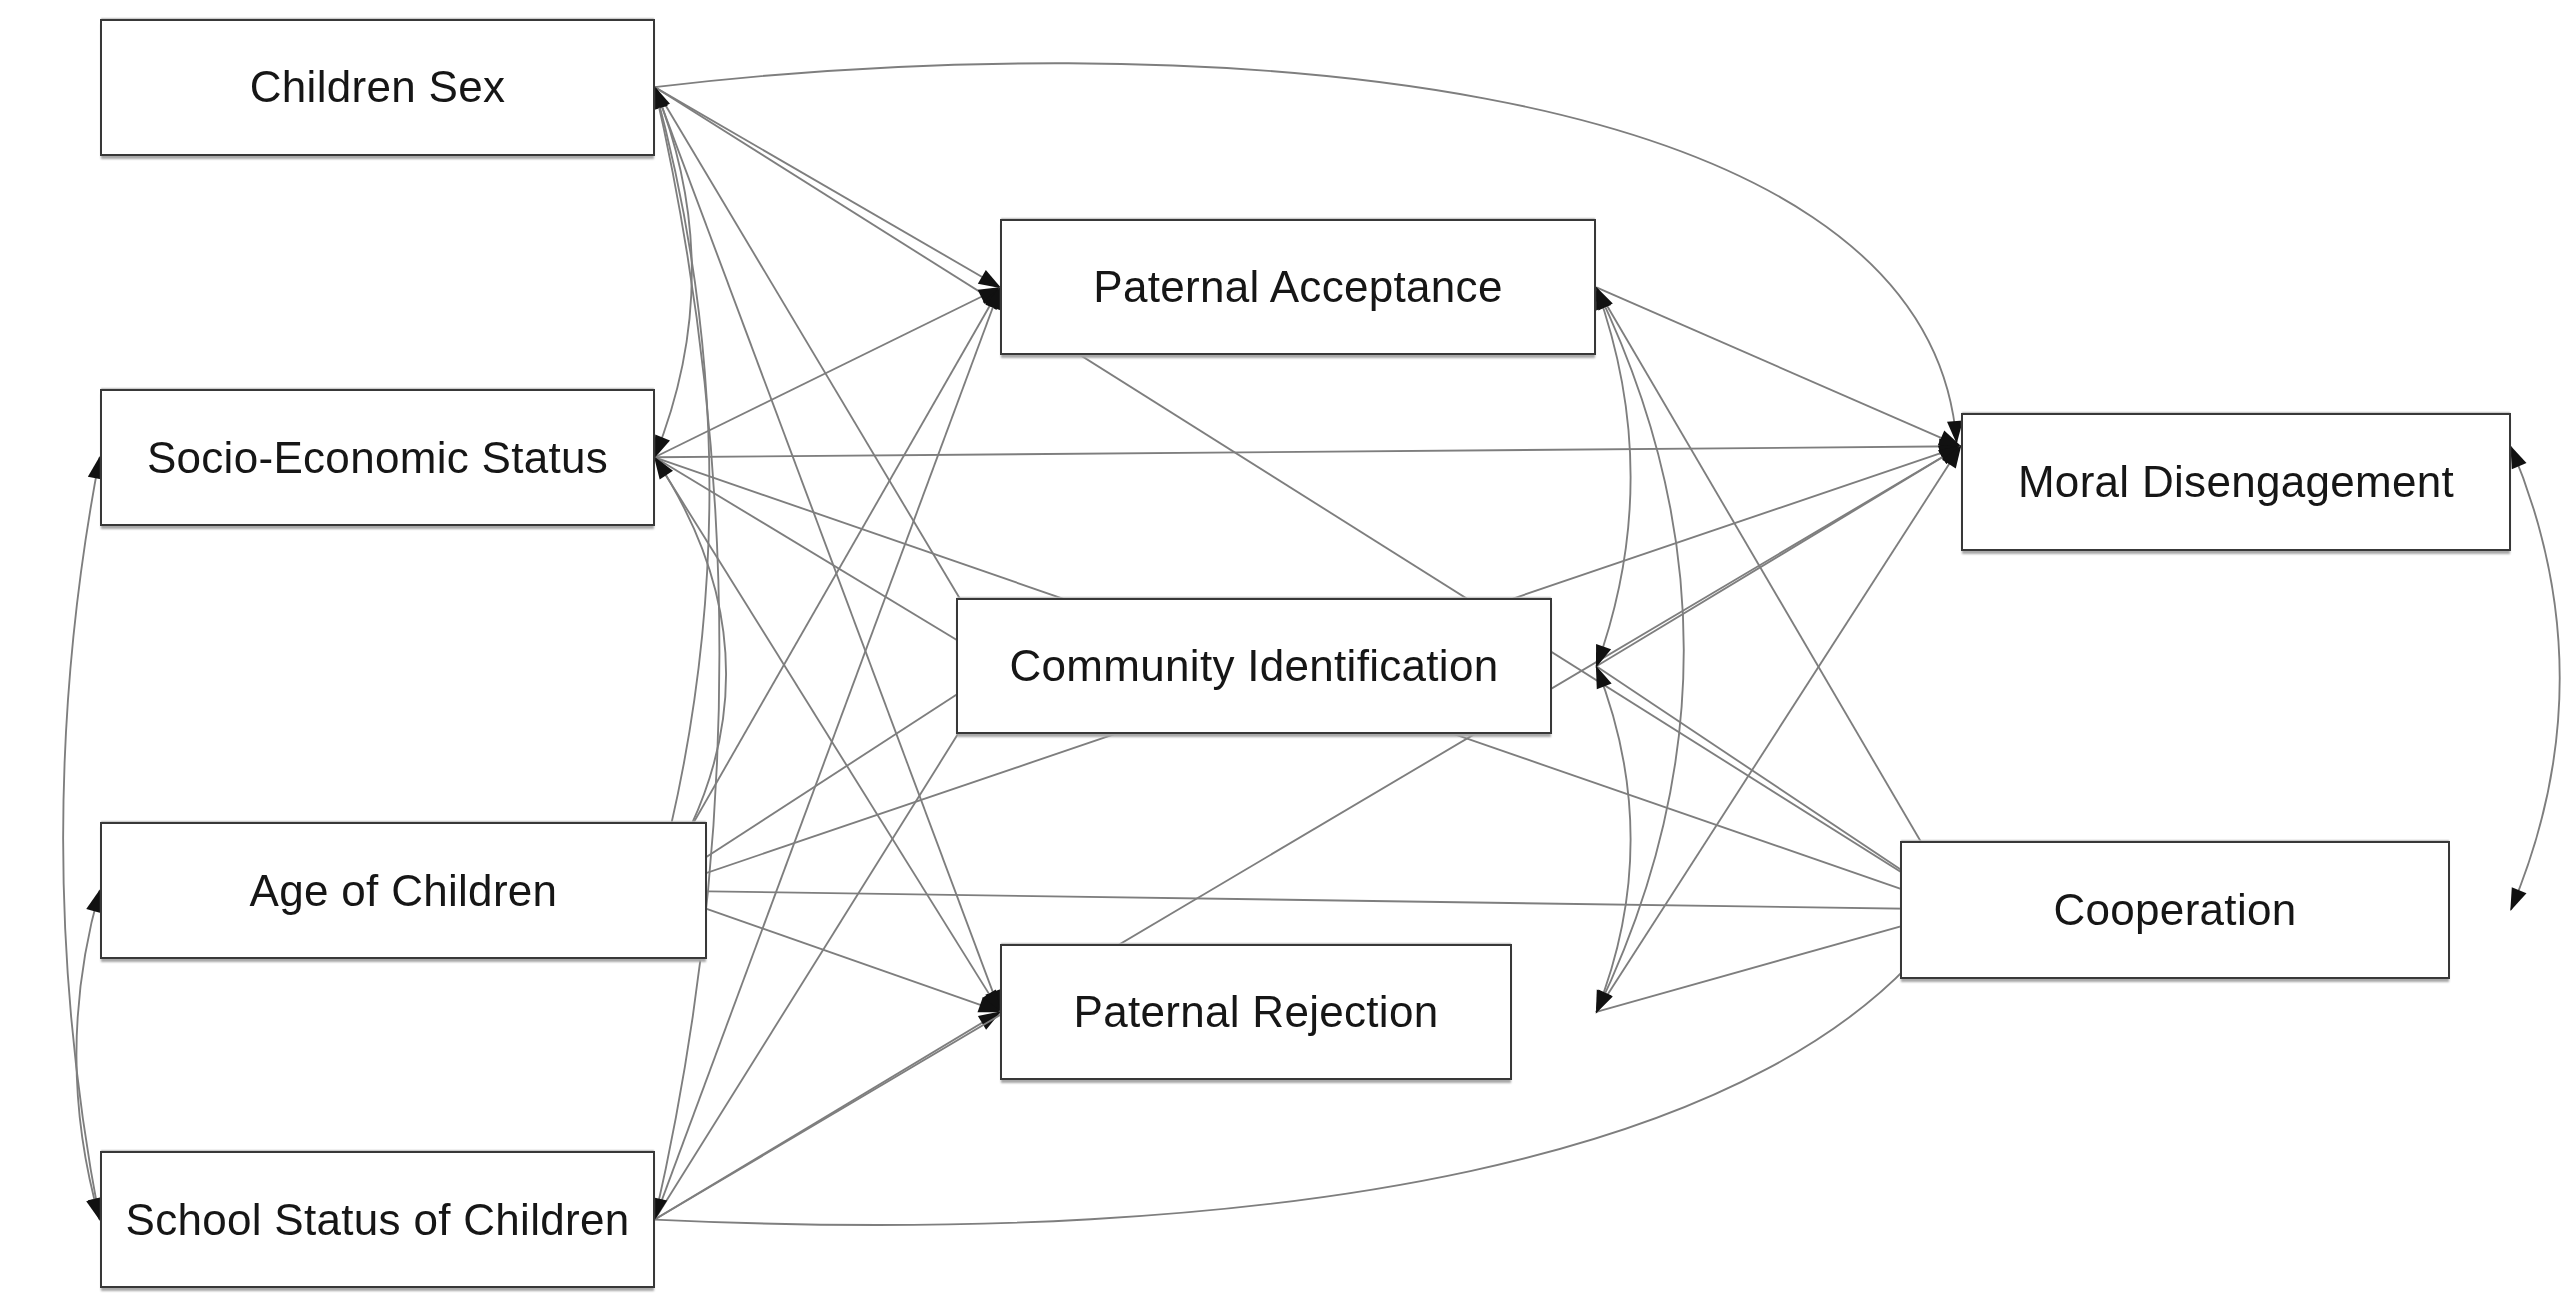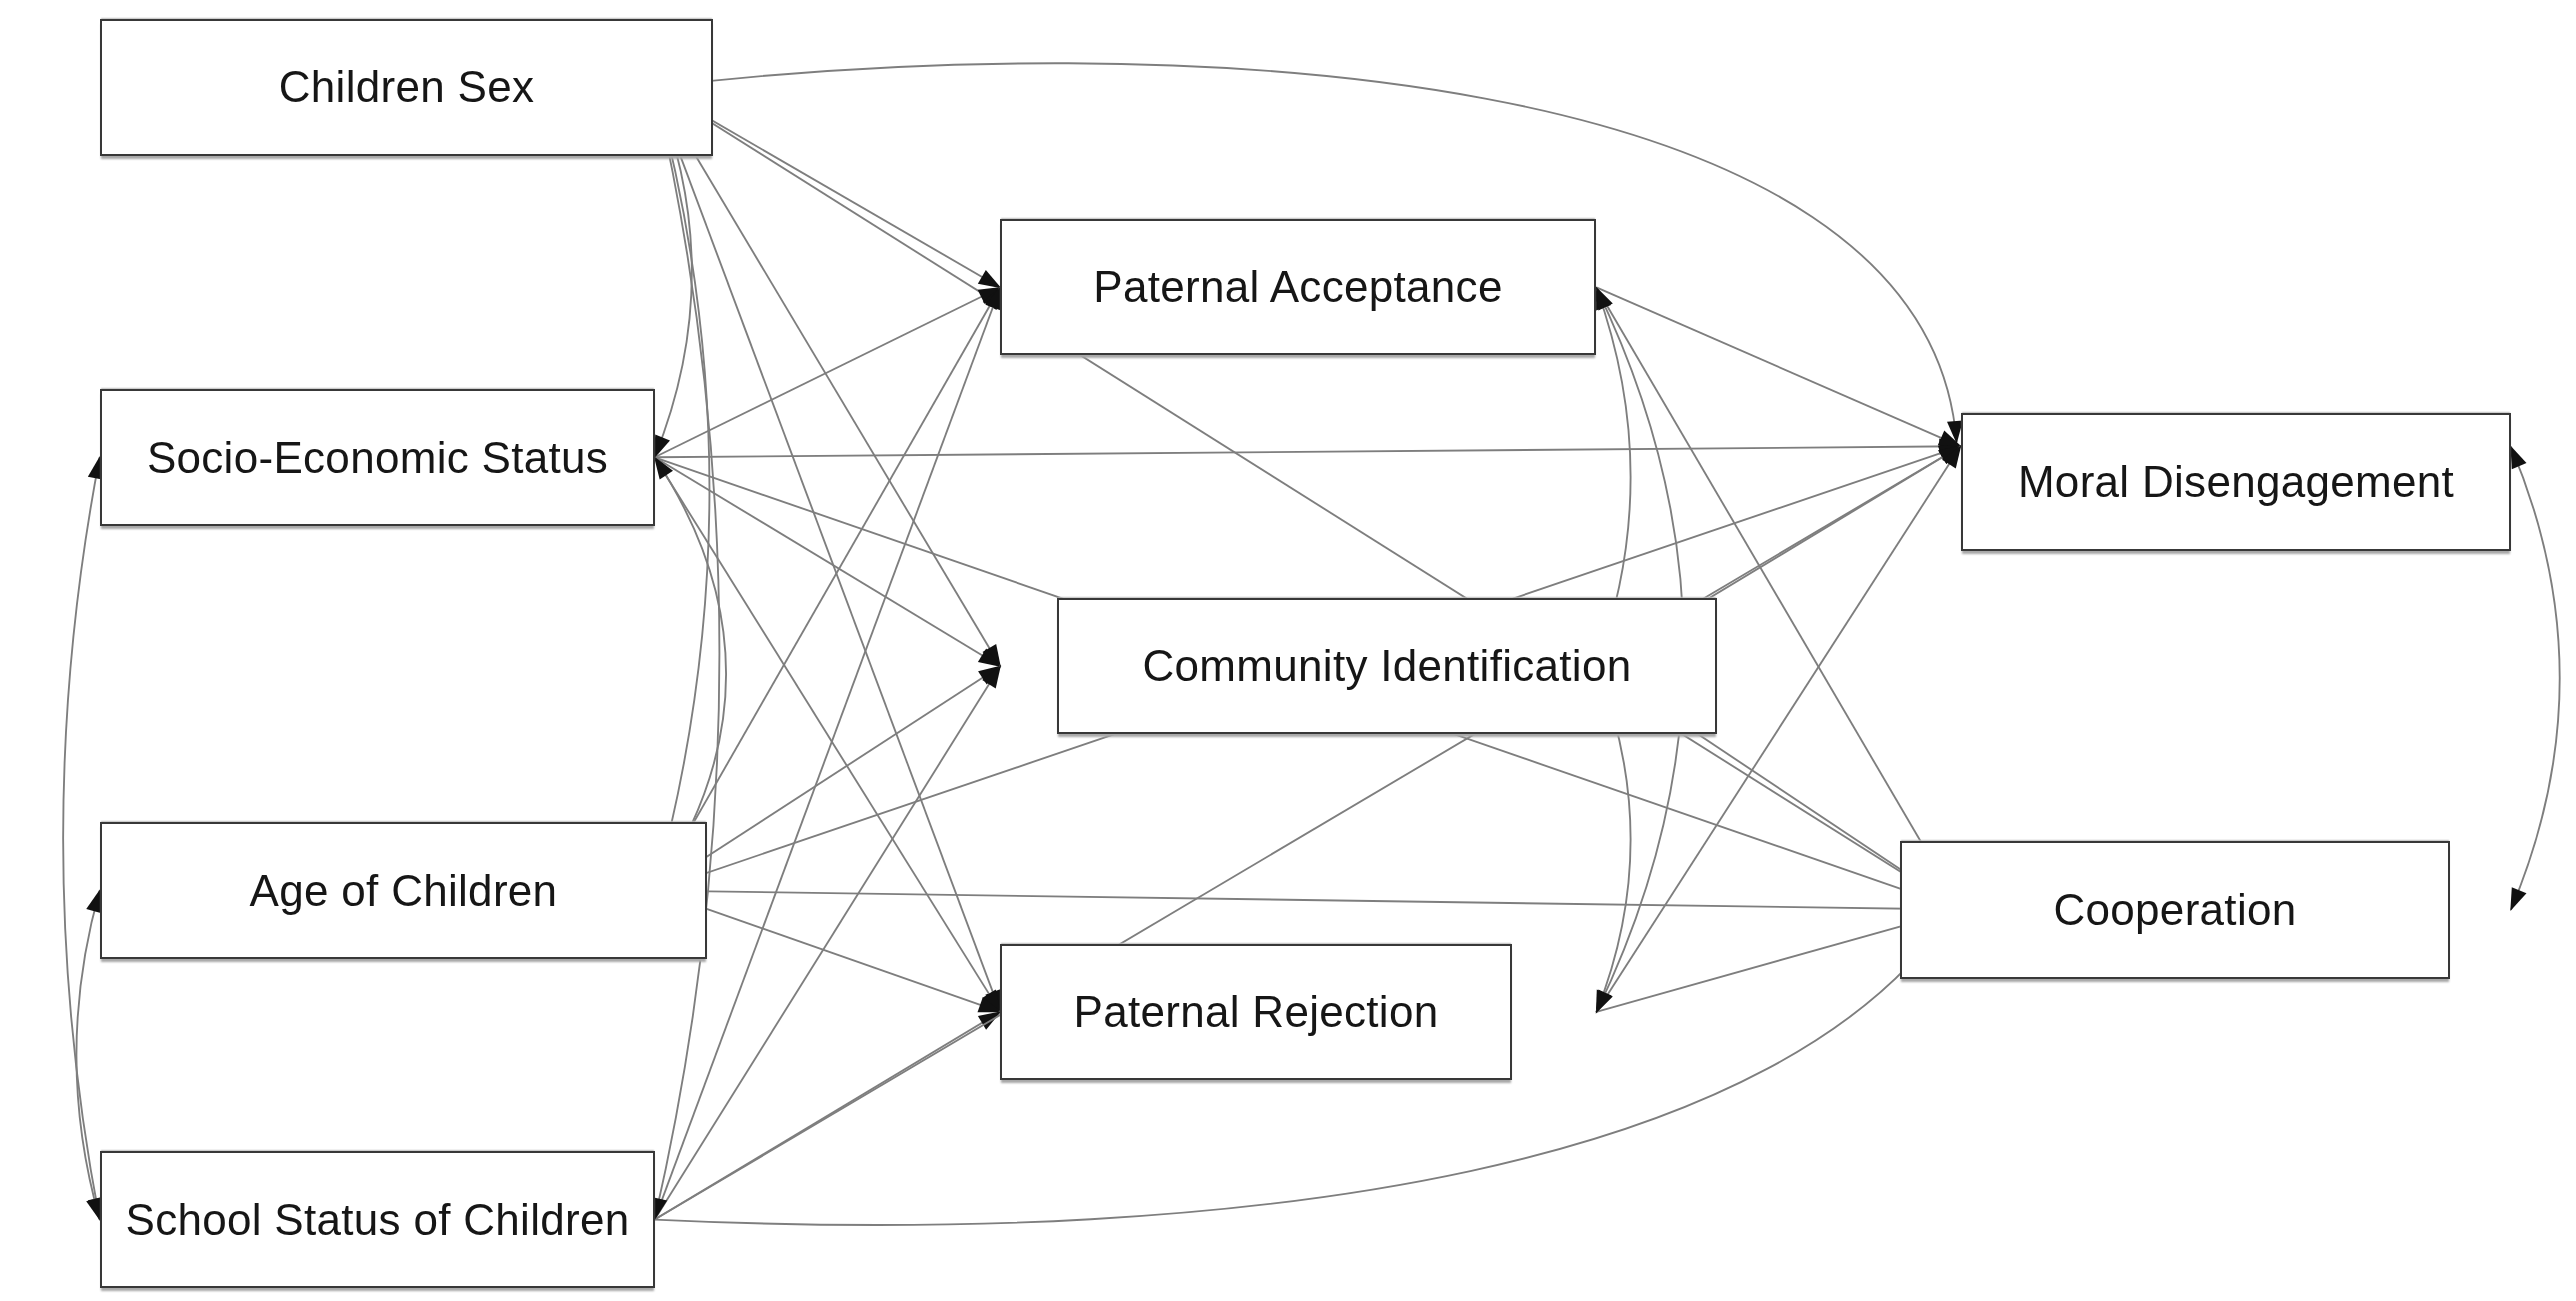--- a/index.html
+++ b/index.html
@@ -78,36 +78,36 @@
       <path d="M150,1340 Q80,1588 150,1835" fill="none" stroke="#7e7e7e" stroke-width="2.8" marker-start="url(#arrStart)" marker-end="url(#arrEnd)"></path>
       <path d="M985,131 Q1097,410 985,688" fill="none" stroke="#7e7e7e" stroke-width="2.8" marker-start="url(#arrStart)" marker-end="url(#arrEnd)"></path>
       <path d="M985,131 Q1150,736 985,1340" fill="none" stroke="#7e7e7e" stroke-width="2.8" marker-start="url(#arrStart)" marker-end="url(#arrEnd)"></path>
       <path d="M985,131 Q1180,983 985,1835" fill="none" stroke="#7e7e7e" stroke-width="2.8" marker-start="url(#arrStart)" marker-end="url(#arrEnd)"></path>
       <path d="M985,688 Q1200,1014 985,1340" fill="none" stroke="#7e7e7e" stroke-width="2.8" marker-start="url(#arrStart)" marker-end="url(#arrEnd)"></path>
       <path d="M2402,433 Q2505,718 2402,1003" fill="none" stroke="#7e7e7e" stroke-width="2.8" marker-start="url(#arrStart)" marker-end="url(#arrEnd)"></path>
       <path d="M2402,1003 Q2505,1263 2402,1523" fill="none" stroke="#7e7e7e" stroke-width="2.8" marker-start="url(#arrStart)" marker-end="url(#arrEnd)"></path>
       <path d="M2402,433 Q2665,978 2402,1523" fill="none" stroke="#7e7e7e" stroke-width="2.8" marker-start="url(#arrStart)" marker-end="url(#arrEnd)"></path>
       <path d="M3778,672 Q3925,1020 3778,1369" fill="none" stroke="#7e7e7e" stroke-width="2.8" marker-start="url(#arrStart)" marker-end="url(#arrEnd)"></path>
     </svg>
-    <div class="node" style="left: 100px; top: 18.6px; width: 613px; height: 137px;">
+    <div class="node" style="left: 100px; top: 18.6px; width: 555px; height: 137px;">
       <span class="label">Children Sex</span>
     </div>
     <div class="node" style="left: 100px; top: 389px; width: 555px; height: 137px; align-items: center;">
       <span class="label">Socio-Economic Status</span>
     </div>
     <div class="node" style="left: 100px; top: 822px; width: 607px; height: 137px;">
       <span class="label">Age of Children</span>
     </div>
     <div class="node" style="left: 100px; top: 1151px; width: 555px; height: 137px;">
       <span class="label">School Status of Children</span>
     </div>
     <div class="node" style="left: 1000px; top: 219px; width: 596px; height: 136px;">
       <span class="label">Paternal Acceptance</span>
     </div>
-    <div class="node" style="left: 1057px; top: 598px; width: 660px; height: 136px;">
+    <div class="node" style="left: 956px; top: 598px; width: 596px; height: 136px;">
       <span class="label">Community Identification</span>
     </div>
     <div class="node" style="left: 1000px; top: 944px; width: 512px; height: 136px;">
       <span class="label">Paternal Rejection</span>
     </div>
     <div class="node" style="left: 1961px; top: 377px; width: 550px; height: 138px; margin-top: 36px;">
       <span class="label">Moral Disengagement</span>
     </div>
     <div class="node" style="left: 1900px; top: 841px; width: 550px; height: 138px;">
       <span class="label">Cooperation</span>

